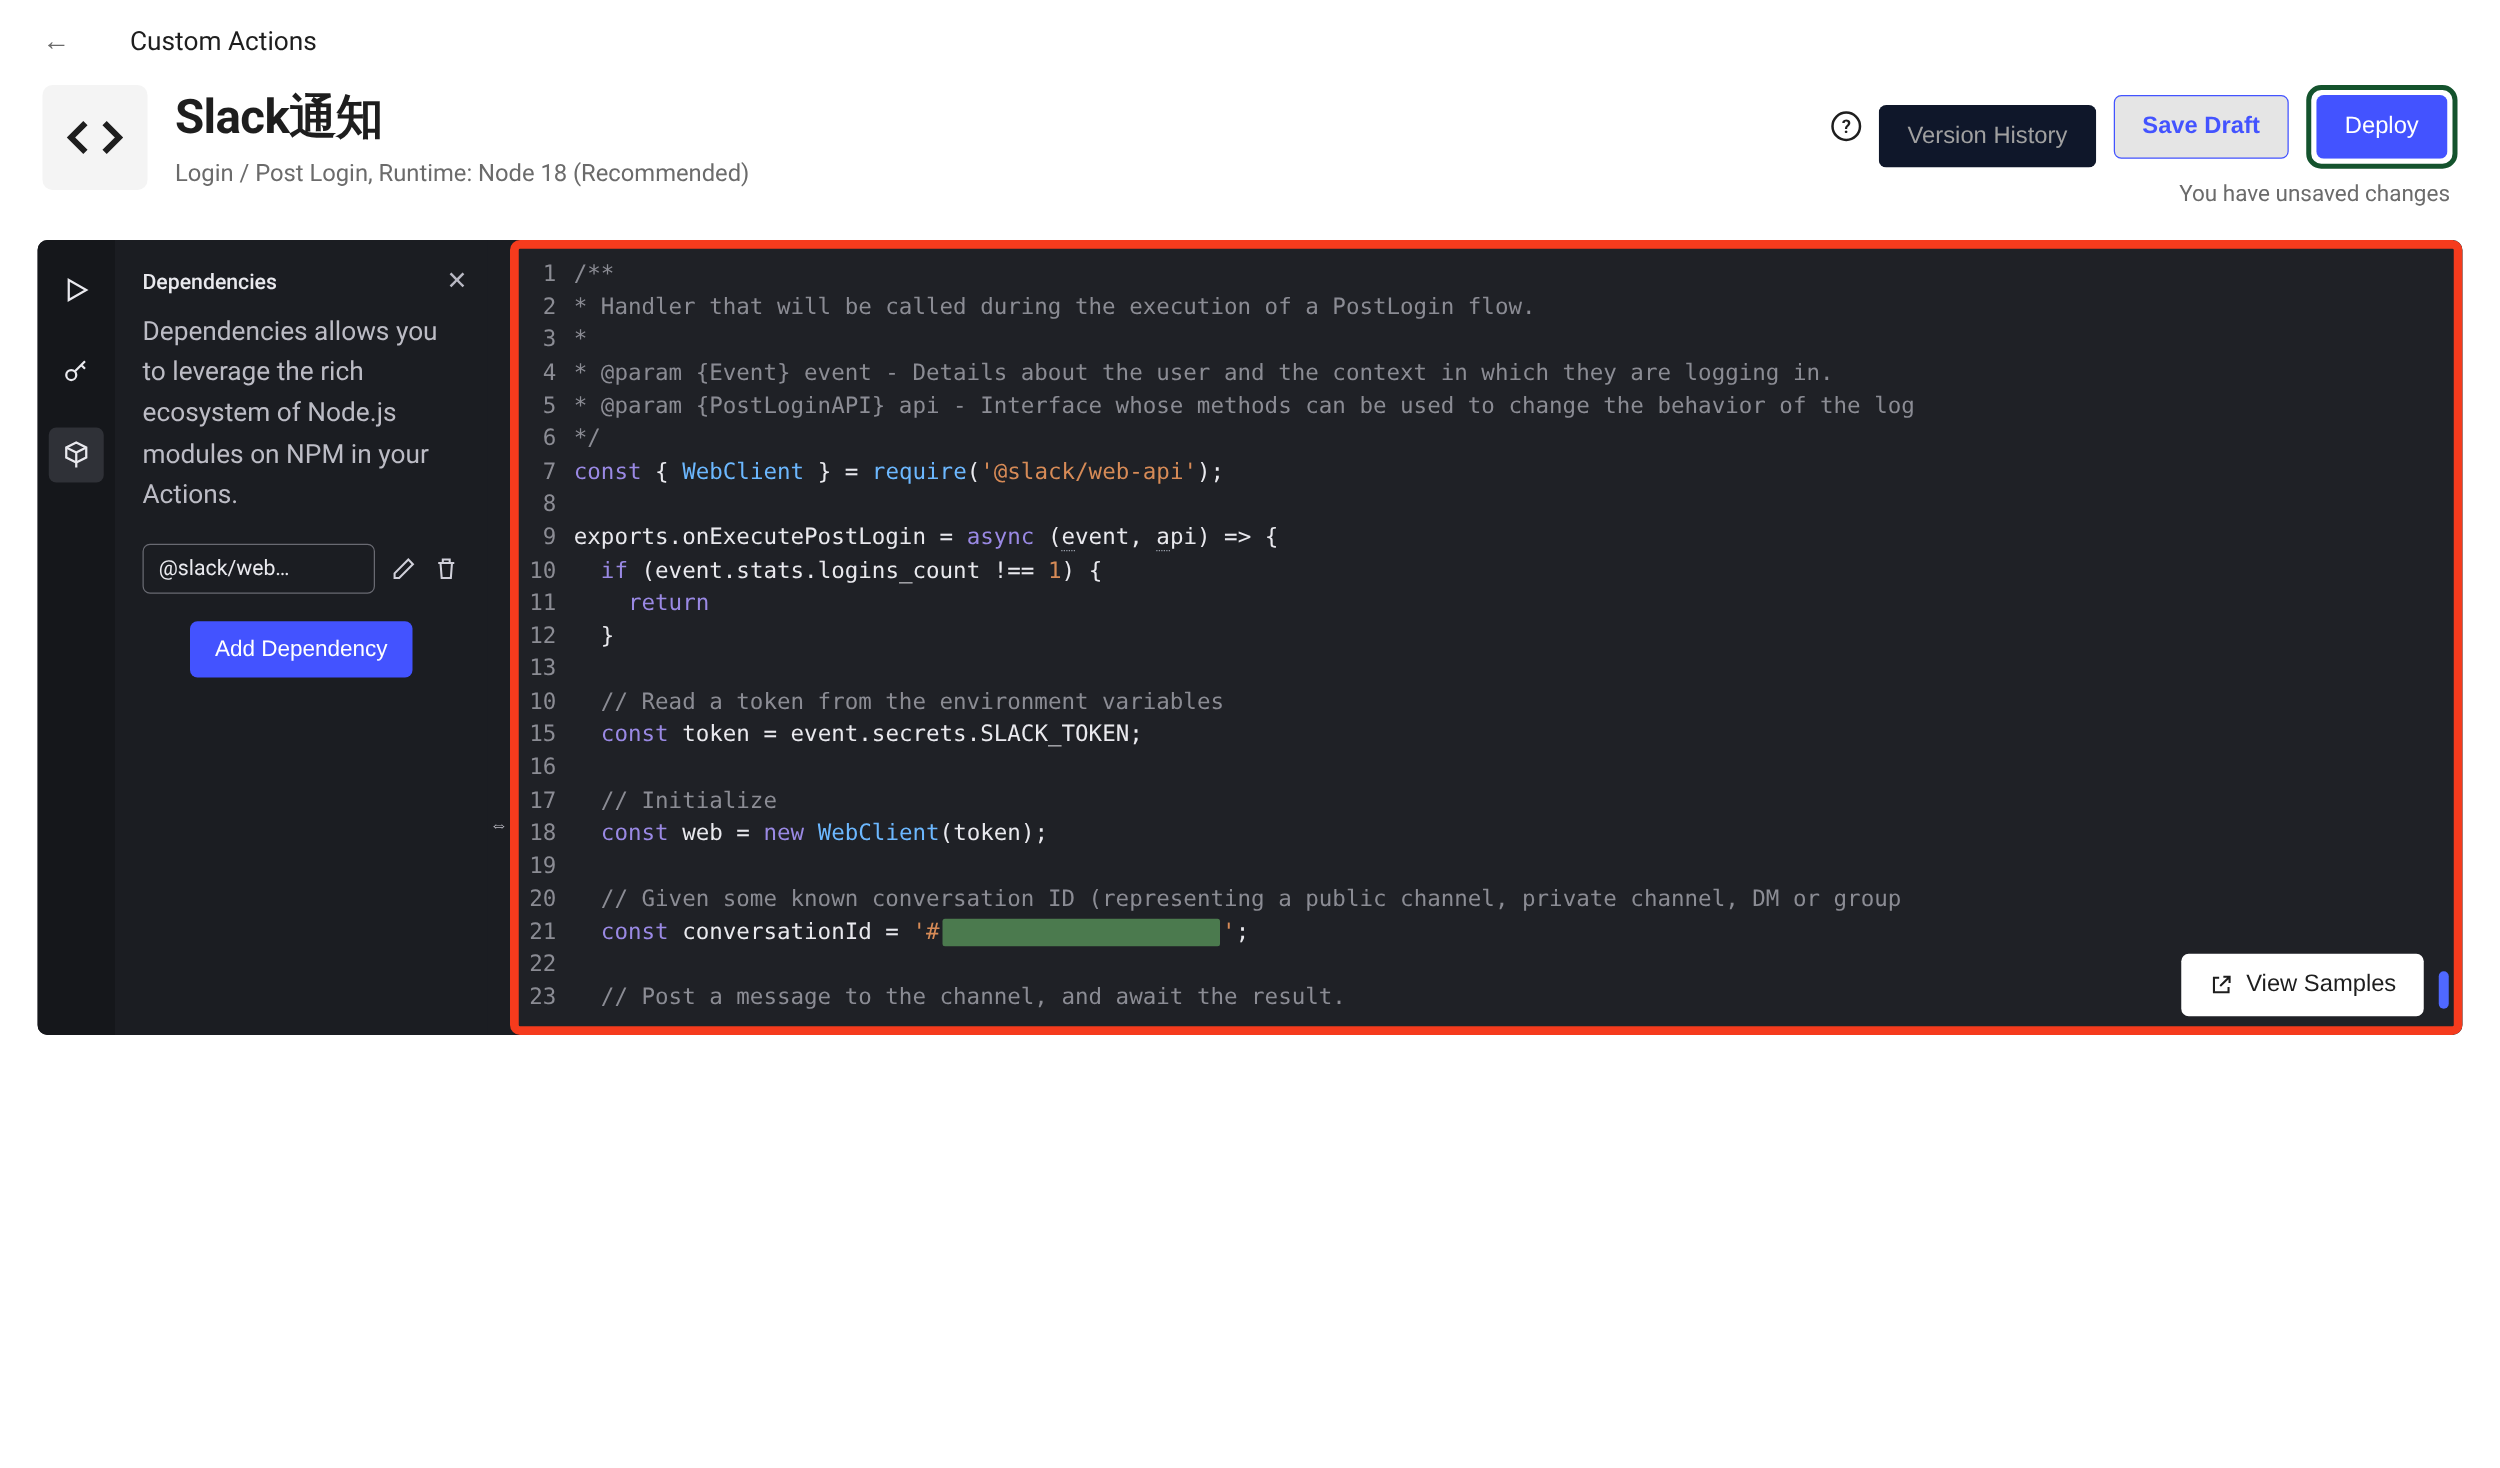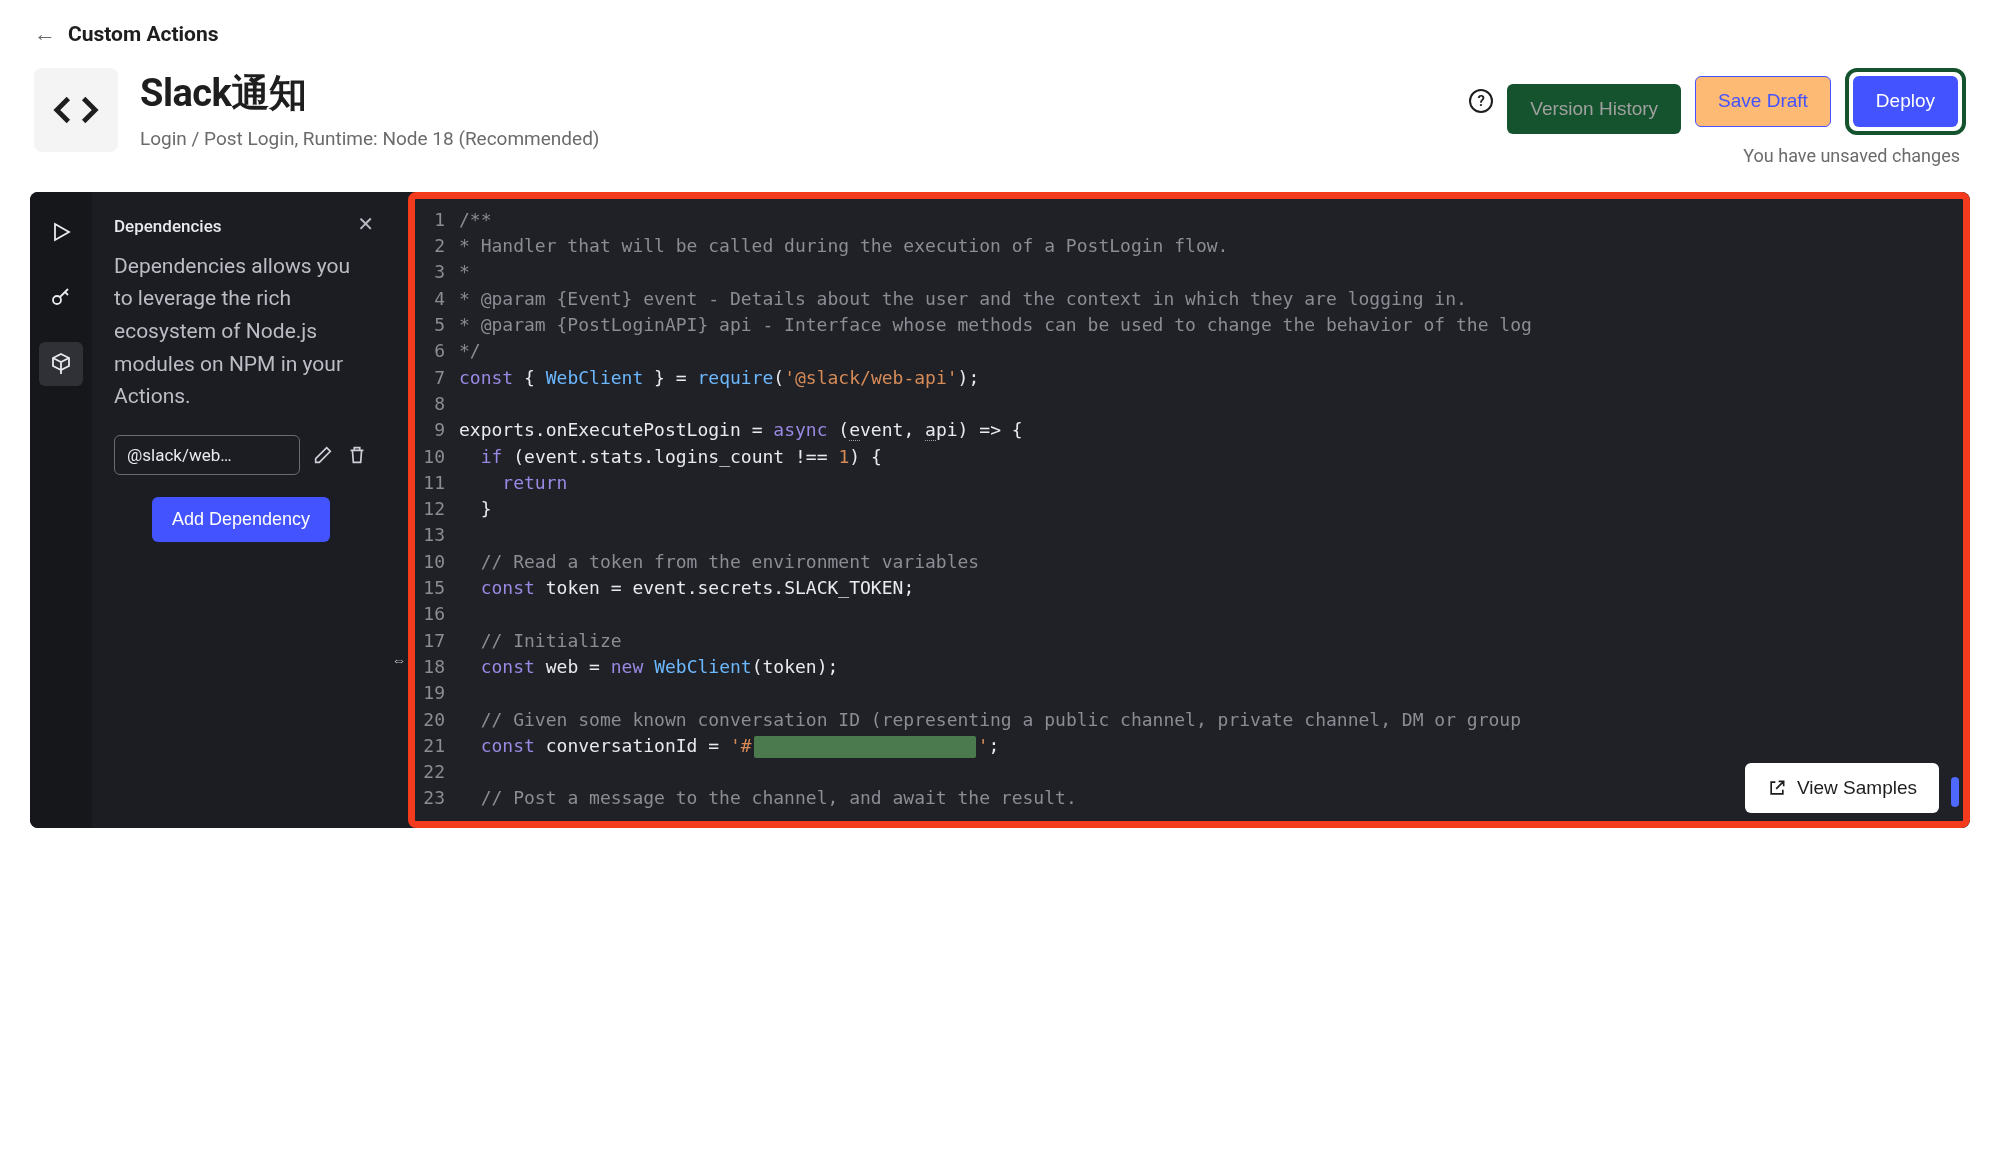--- a/index.html
+++ b/index.html
@@ -13,21 +13,21 @@
     
     .breadcrumb-bar {
       display: flex;
       align-items: center;
       gap: 12px;
       padding: 22px 34px 10px;
       font-size: 21px;
       color: #1e1e1e;
     }
     .breadcrumb-bar .back-arrow { color: #6b6b6b; font-size: 22px; line-height: 1; }
-    .breadcrumb-bar .label { font-weight: 700; }
+    .breadcrumb-bar .label { font-weight: 400; margin-left: 36px; }
 
     
     .header {
       display: flex;
       align-items: flex-start;
       padding: 12px 34px 26px;
     }
     .header-icon {
       width: 84px; height: 84px;
       background: #f4f4f4;
@@ -54,22 +54,22 @@
     .btn {
       padding: 14px 22px;
       font-size: 19px;
       font-weight: 500;
       border-radius: 6px;
       cursor: pointer;
       line-height: 1.1;
       border: 1px solid transparent;
       white-space: nowrap;
     }
-    .btn-disabled { background: #14532d; color: #a0a0a0; cursor: default; margin-top: 15px; }
-    .btn-outline  { background: #fdba74; border-color: #4353ff; color: #4353ff; }
+    .btn-disabled { background: #0f172a; color: #a0a0a0; cursor: default; margin-top: 15px; }
+    .btn-outline  { background: #e5e5e5; border-color: #4353ff; color: #4353ff; font-weight: bold; }
     .btn-primary  { background: #4353ff; color: #fff; }
 
     .deploy-wrap { border: 4px solid #14532d; border-radius: 12px; padding: 4px; }
 
     .unsaved-note { font-size: 18px; color: #6b6b6b; margin-right: 6px; }
 
     
     .workspace {
       margin: 0 30px 34px;
       height: 636px;

